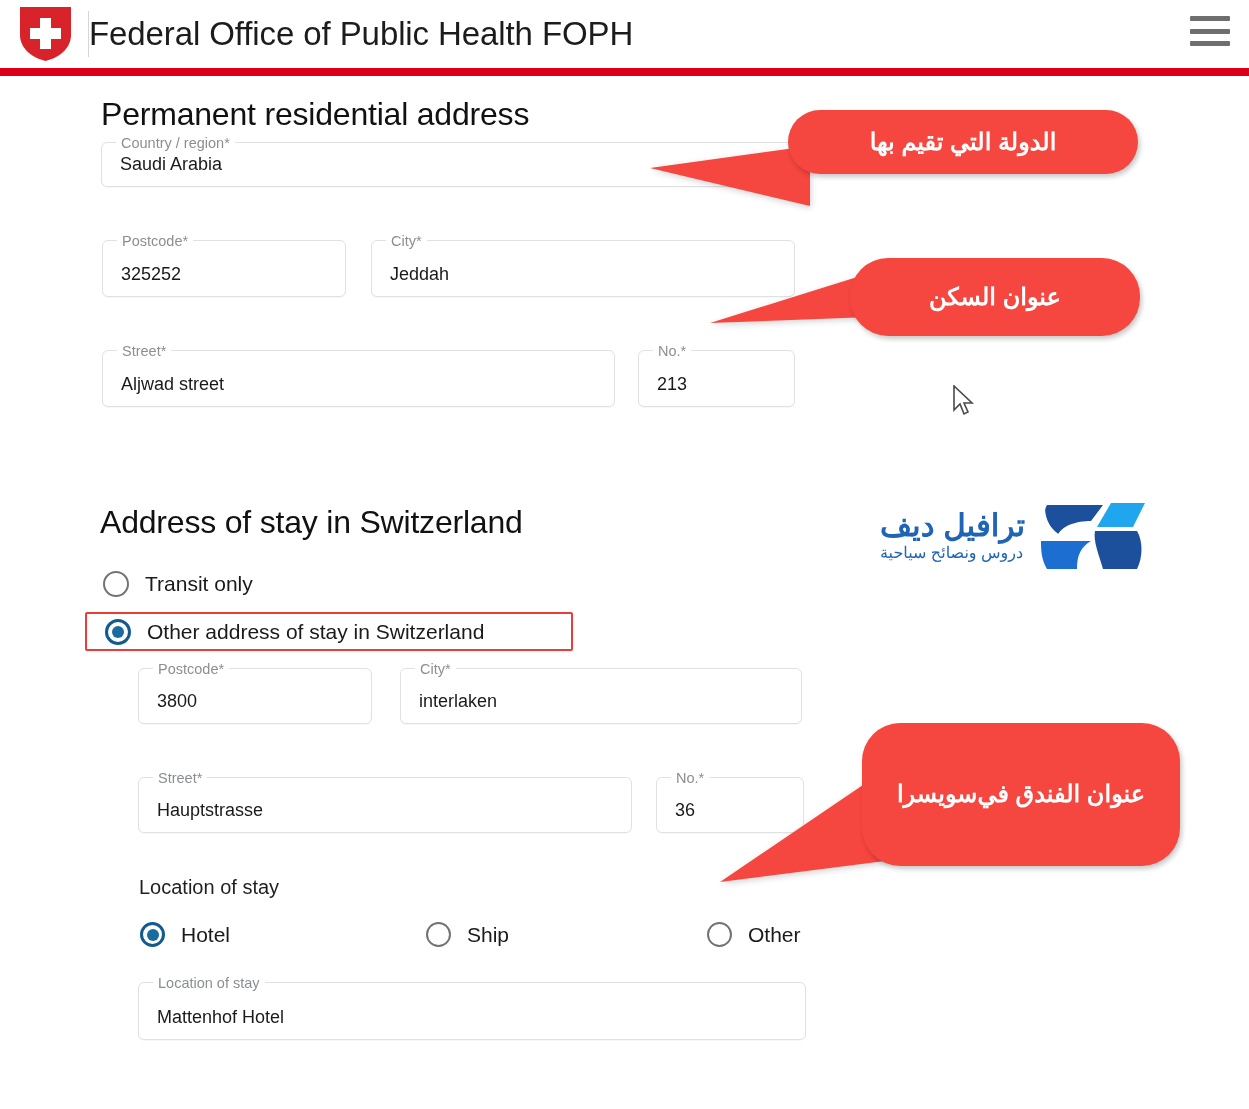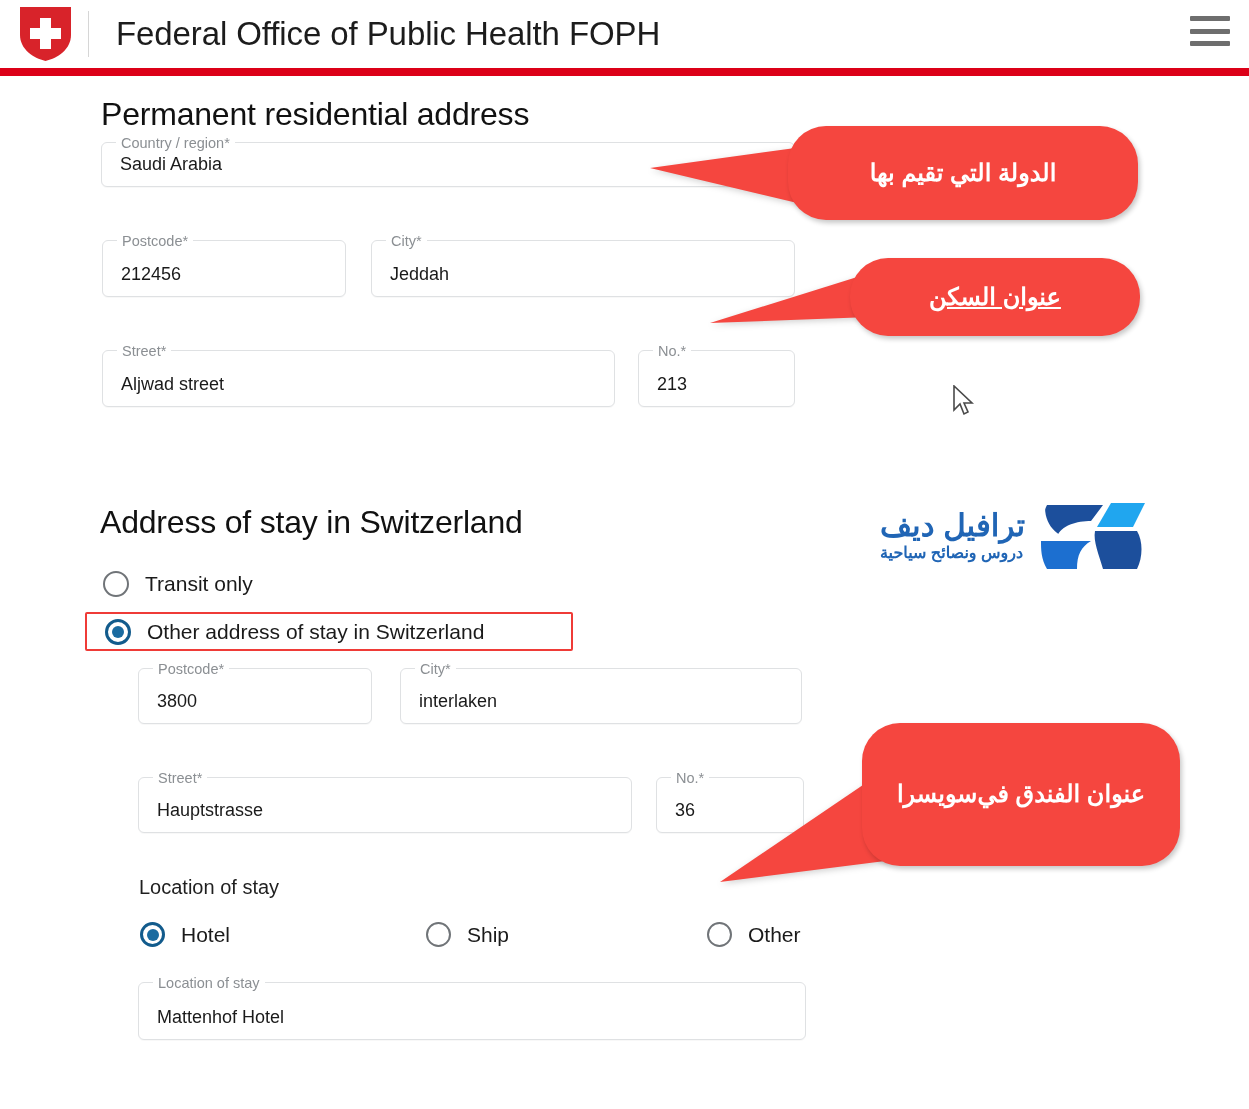--- a/index.html
+++ b/index.html
@@ -33,21 +33,20 @@
     display: block;
   }
   .header-divider {
     width: 1px;
     height: 46px;
     background: #d6d6d6;
     margin-left: 15px;
     flex: none;
   }
   .header-title {
-    margin-left: 27px;
     font-size: 33px;
     font-weight: 400;
     color: #1c1c1c;
     letter-spacing: -0.1px;
     white-space: nowrap;
   }
   .hamburger {
     position: absolute;
     right: 19px;
     top: 16px;
@@ -199,21 +198,21 @@
   }
   .brand-main {
     font-size: 31px;
     font-weight: bold;
     color: #2065b5;
     line-height: 34px;
     white-space: nowrap;
   }
   .brand-sub {
     font-size: 16px;
-    font-weight: bold;
+    font-weight: normal;
     color: #2065b5;
     line-height: 20px;
     white-space: nowrap;
   }
 
   
   .cursor { position: absolute; width: 24px; height: 32px; }
 </style>
 </head>
 <body>
@@ -238,21 +237,21 @@
 
   <h2 class="section-title" style="position:absolute; left:101px; top:20px;">Permanent residential address</h2>
 
   <div class="field" style="left:101px; top:66px; width:694px; height:45px;">
     <span class="legend">Country / region*</span>
     <span class="value">Saudi Arabia</span>
   </div>
 
   <div class="field" style="left:102px; top:164px; width:244px; height:57px;">
     <span class="legend">Postcode*</span>
-    <span class="value">212456</span>
+    <span class="value">325252</span>
   </div>
 
   <div class="field" style="left:371px; top:164px; width:424px; height:57px;">
     <span class="legend">City*</span>
     <span class="value">Jeddah</span>
   </div>
 
   <div class="field" style="left:102px; top:274px; width:513px; height:57px;">
     <span class="legend">Street*</span>
     <span class="value">Aljwad street</span>
@@ -331,28 +330,28 @@
     <path d="M8 44 L58 44 C48 50 44 58 44 72 L14 72 C8 62 8 52 8 44 Z" fill="#1c6fd0"></path>
     <path d="M62 34 H104 C110 44 110 60 104 72 H70 C66 58 60 44 62 34 Z" fill="#1c4f9c"></path>
     <path d="M12 10 C12 30 26 42 46 44 L8 44 C6 30 8 18 12 10 Z" fill="#ffffff"></path>
     <path d="M64 36 H100 C98 48 96 60 96 72 H70 C70 56 68 44 64 36 Z" fill="#1c6fd0" opacity="0"></path>
   </svg>
 </div>
 
 <svg class="callout-tail" style="left:650px; top:140px; width:170px; height:80px;" viewBox="0 0 170 80">
   <path d="M0 28 L160 6 L160 66 Z" fill="#f5463f"></path>
 </svg>
-<div class="callout" style="left:788px; top:110px; width:350px; height:94px; font-size:24px;margin-top:16px;">
+<div class="callout" style="left:788px; top:110px; width:350px; height:64px; font-size:24px;">
   <span>الدولة التي تقيم بها</span>
 </div>
 
 <svg class="callout-tail" style="left:710px; top:265px; width:170px; height:75px;" viewBox="0 0 170 75">
   <path d="M0 58 L160 8 L160 52 Z" fill="#f5463f"></path>
 </svg>
-<div class="callout" style="left:850px; top:258px; width:290px; height:78px; font-size:24px;text-decoration:underline;">
+<div class="callout" style="left:850px; top:258px; width:290px; height:78px; font-size:24px;">
   <span>عنوان السكن</span>
 </div>
 
 <svg class="callout-tail" style="left:718px; top:760px; width:200px; height:130px;" viewBox="0 0 200 130">
   <path d="M2 122 L170 8 L175 100 Z" fill="#f5463f"></path>
 </svg>
 <div class="callout" style="left:862px; top:723px; width:318px; height:143px; font-size:24px; flex-direction:row;">
   <span>عنوان الفندق في</span>
   <span>سويسرا</span>
 </div>

